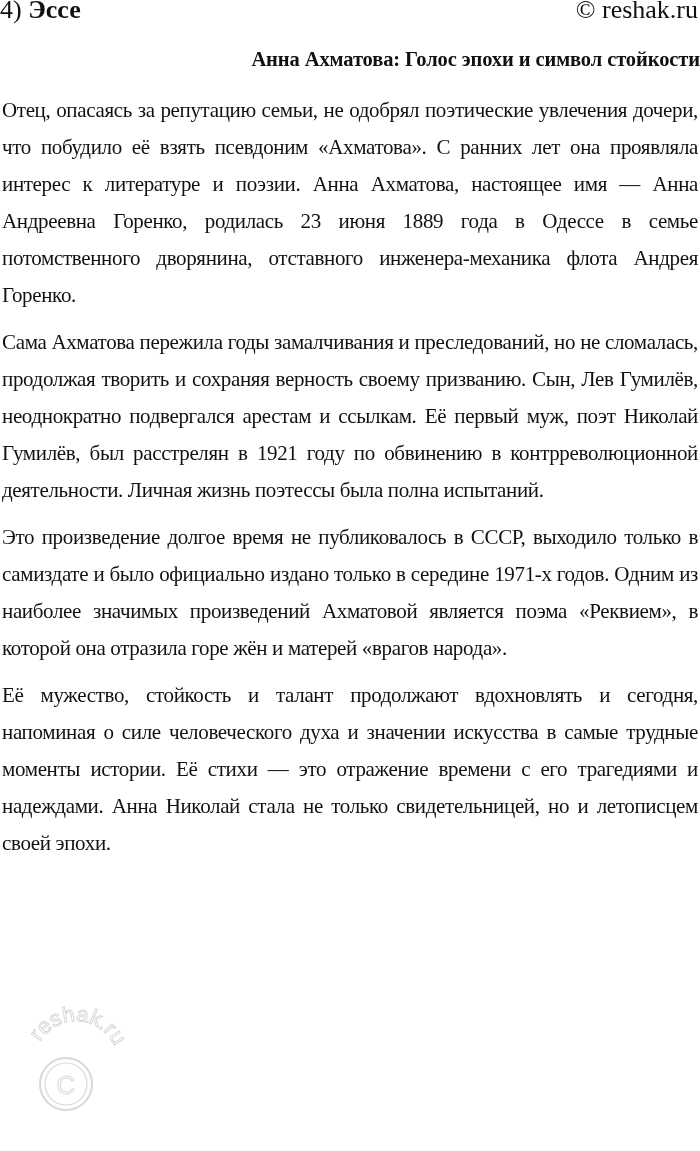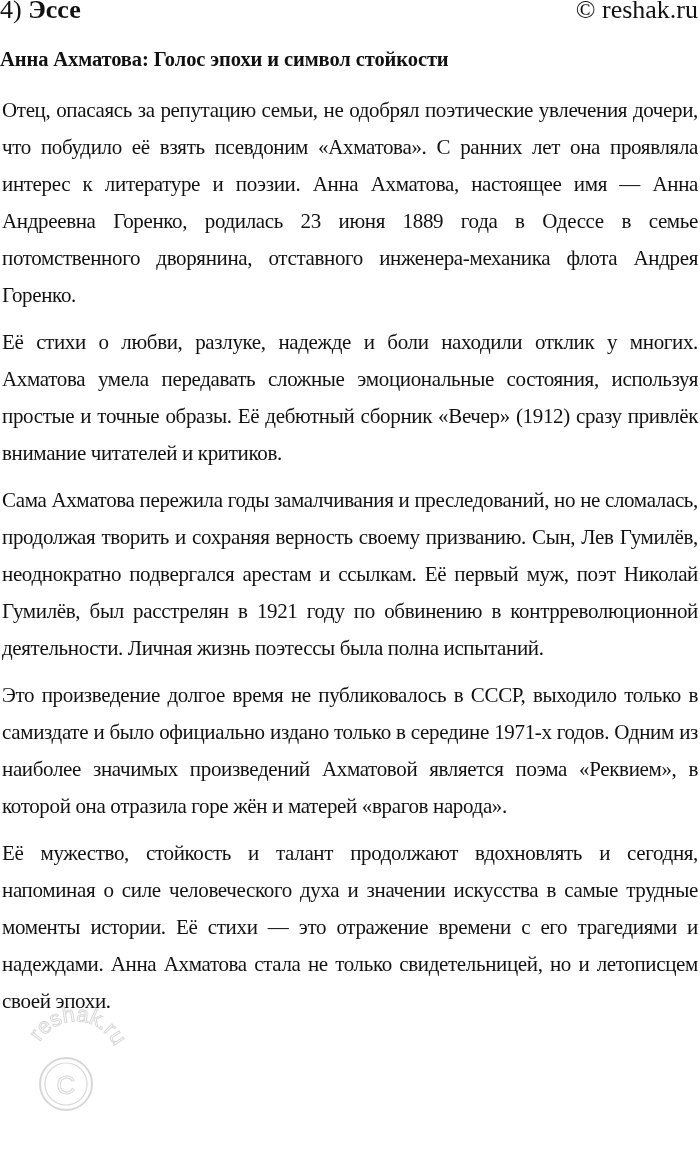--- a/index.html
+++ b/index.html
@@ -33,21 +33,21 @@
   .header .right {
     position: absolute;
     right: 2px;
     top: -2px;
   }
   .title {
     position: absolute;
     top: 46px;
     left: 0;
     width: 700px;
-    text-align: left;
+    text-align: right;
     font-weight: bold;
     font-size: 20.5px;
     line-height: 26px;
     letter-spacing: -0.1px;
   }
   .content {
     position: absolute;
     top: 92px;
     left: 2px;
     width: 696px;
@@ -75,24 +75,23 @@
 
 <div class="header">
   <span class="left"><span>4)</span> <b>Эссе</b></span>
   <span class="right">© reshak.ru</span>
 </div>
 
 <div class="title">Анна Ахматова: Голос эпохи и символ стойкости</div>
 
 <div class="content">
   <p>Отец, опасаясь за репутацию семьи, не одобрял поэтические увлечения дочери, что побудило её взять псевдоним «Ахматова». С ранних лет она проявляла интерес к литературе и поэзии. Анна Ахматова, настоящее имя — Анна Андреевна Горенко, родилась 23 июня 1889 года в Одессе в семье потомственного дворянина, отставного инженера-механика флота Андрея Горенко.</p>
-  <p>Её стихи о любви, разлуке, надежде и боли находили отклик у многих. Ахматова умела передавать сложные эмоциональные состояния, используя простые и точные образы. Её дебютный сборник «Вечер» (1912) сразу привлёк внимание читателей и критиков.</p>
   <p>Сама Ахматова пережила годы замалчивания и преследований, но не сломалась, продолжая творить и сохраняя верность своему призванию. Сын, Лев Гумилёв, неоднократно подвергался арестам и ссылкам. Её первый муж, поэт Николай Гумилёв, был расстрелян в 1921 году по обвинению в контрреволюционной деятельности. Личная жизнь поэтессы была полна испытаний.</p>
   <p>Это произведение долгое время не публиковалось в СССР, выходило только в самиздате и было официально издано только в середине 1971-х годов. Одним из наиболее значимых произведений Ахматовой является поэма «Реквием», в которой она отразила горе жён и матерей «врагов народа».</p>
-  <p>Её мужество, стойкость и талант продолжают вдохновлять и сегодня, напоминая о силе человеческого духа и значении искусства в самые трудные моменты истории. Её стихи — это отражение времени с его трагедиями и надеждами. Анна Ахматова стала не только свидетельницей, но и летописцем своей эпохи.</p>
+  <p>Её мужество, стойкость и талант продолжают вдохновлять и сегодня, напоминая о силе человеческого духа и значении искусства в самые трудные моменты истории. Её стихи — это отражение времени с его трагедиями и надеждами. Анна Николай стала не только свидетельницей, но и летописцем своей эпохи.</p>
 </div>
 
 <div class="watermark">
   <svg width="120" height="120" viewBox="0 0 120 120" xmlns="http://www.w3.org/2000/svg">
     <defs>
       <path id="wmArc" d="M 18 64 A 42 42 0 0 1 102 64"></path>
     </defs>
     <circle cx="48" cy="84" r="26" fill="none" stroke="#b8b8b8" stroke-width="2"></circle>
     <circle cx="48" cy="84" r="21" fill="none" stroke="#b8b8b8" stroke-width="1.2"></circle>
     <text x="48" y="94" text-anchor="middle" font-family="Liberation Sans, sans-serif" font-size="26" fill="none" stroke="#b8b8b8" stroke-width="1">C</text>

